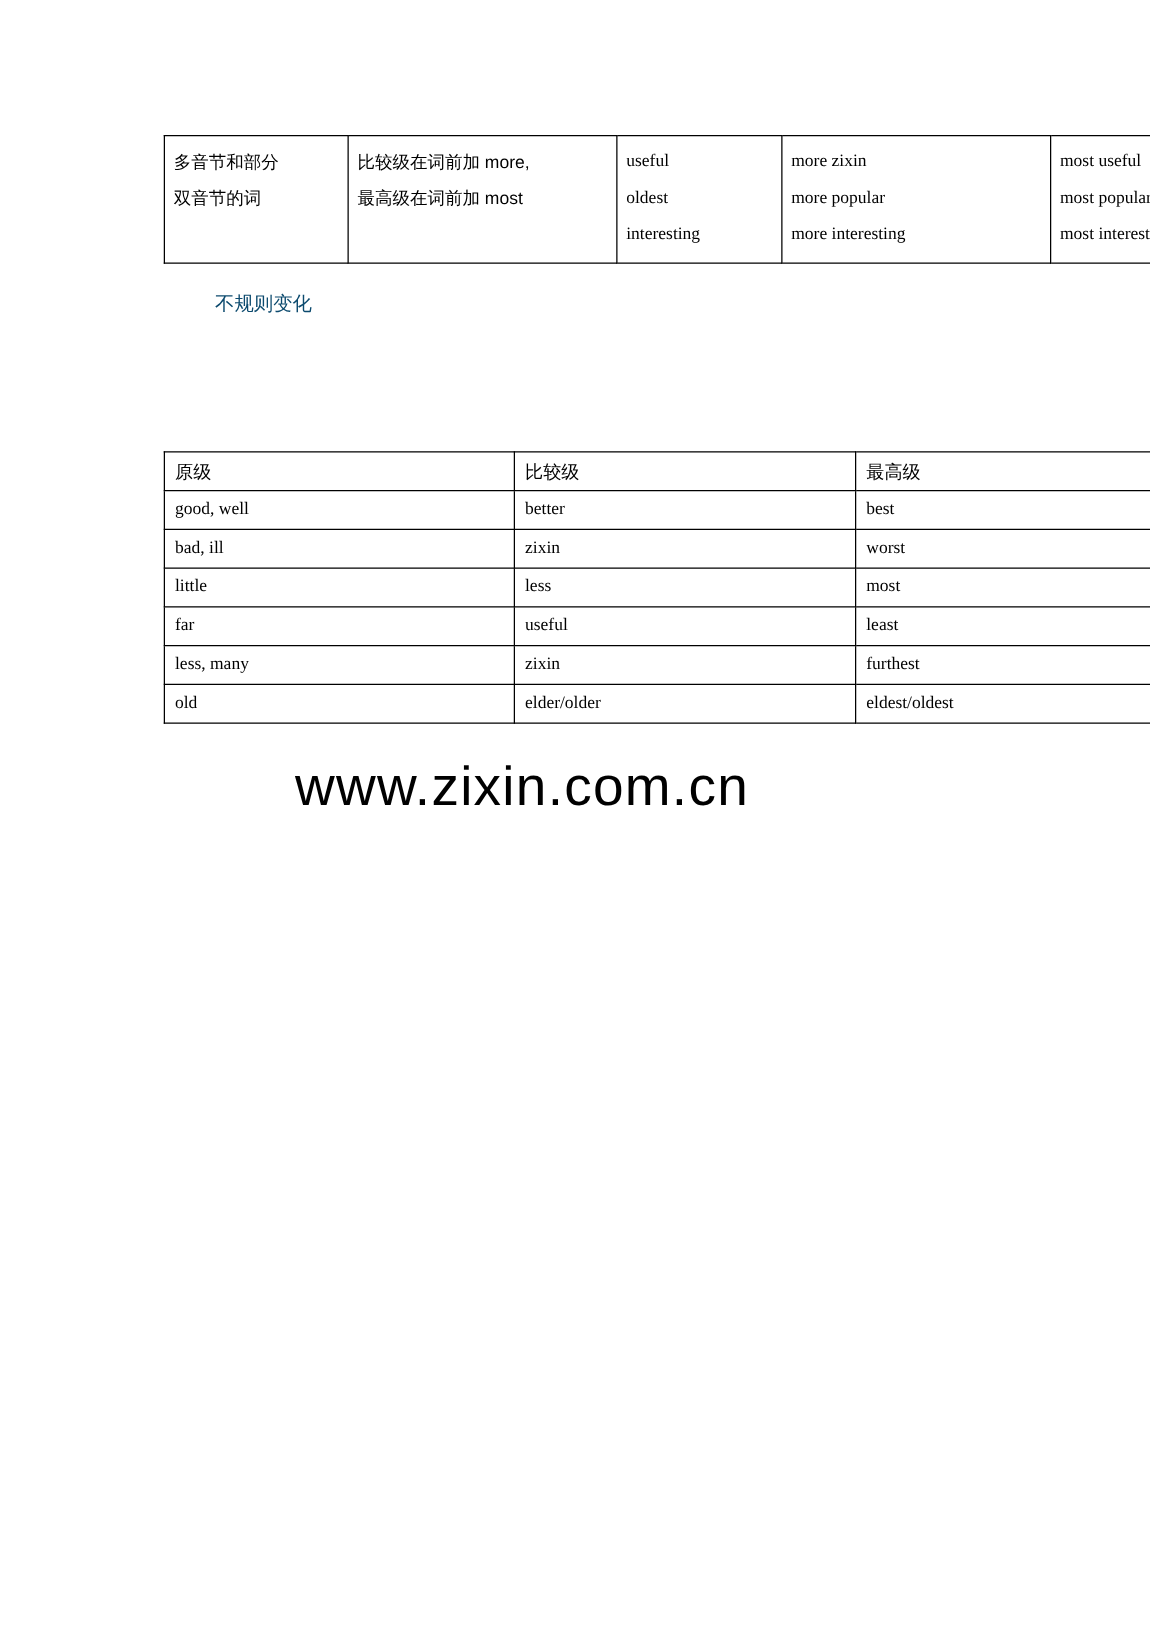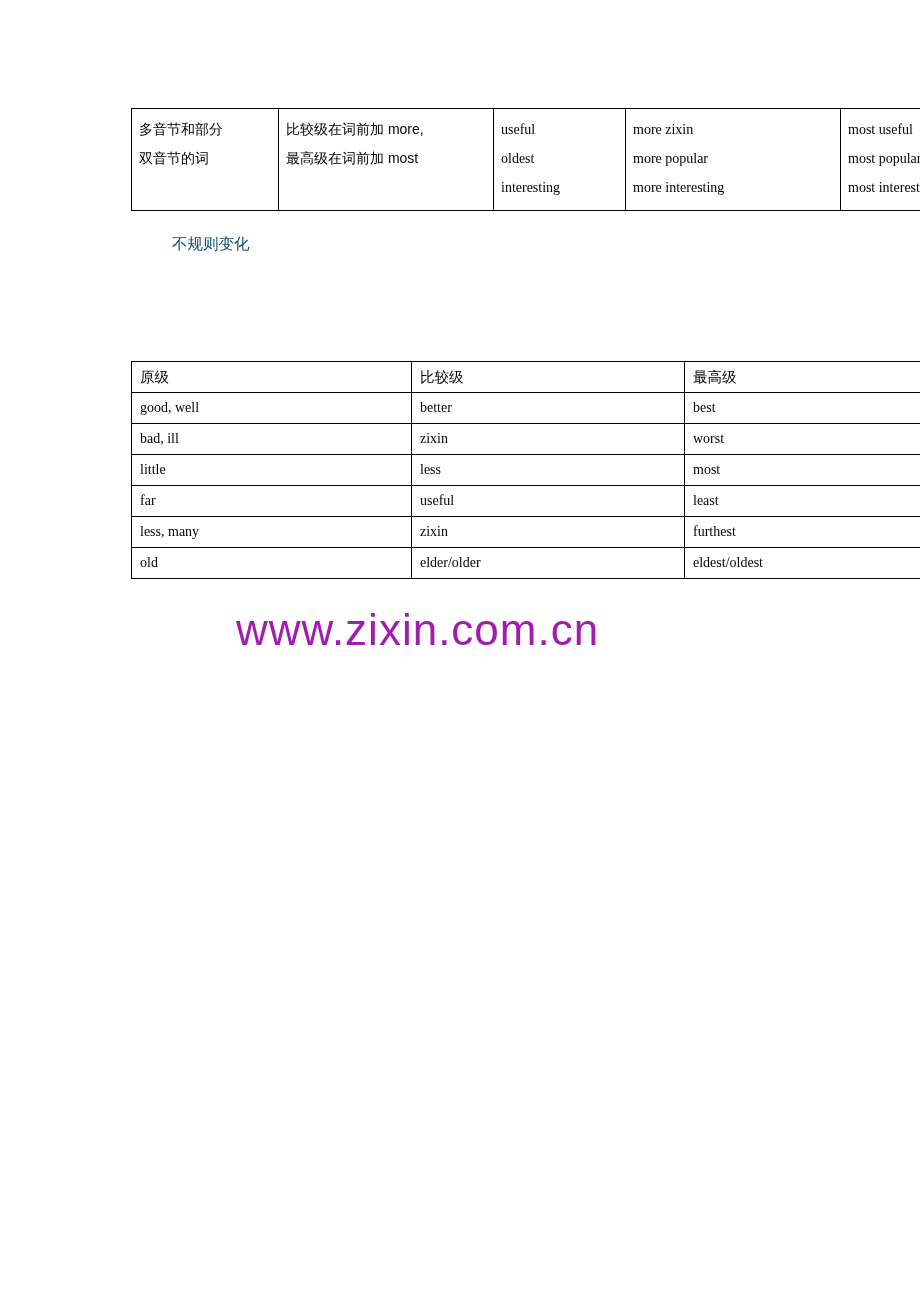--- a/index.html
+++ b/index.html
@@ -92,21 +92,21 @@
   .ic3 { width: 325px; }
 
   
   .watermark {
     position: absolute;
     left: 236px;
     top: 605px;
     font-family: "Liberation Sans", sans-serif;
     font-size: 44px;
     letter-spacing: 1px;
-    color: #a21caf;
+    color: #000000;
     white-space: nowrap;
     user-select: none;
   }
 </style>
 </head>
 <body>
 
 <div class="page">
 
   <table class="top-table">

